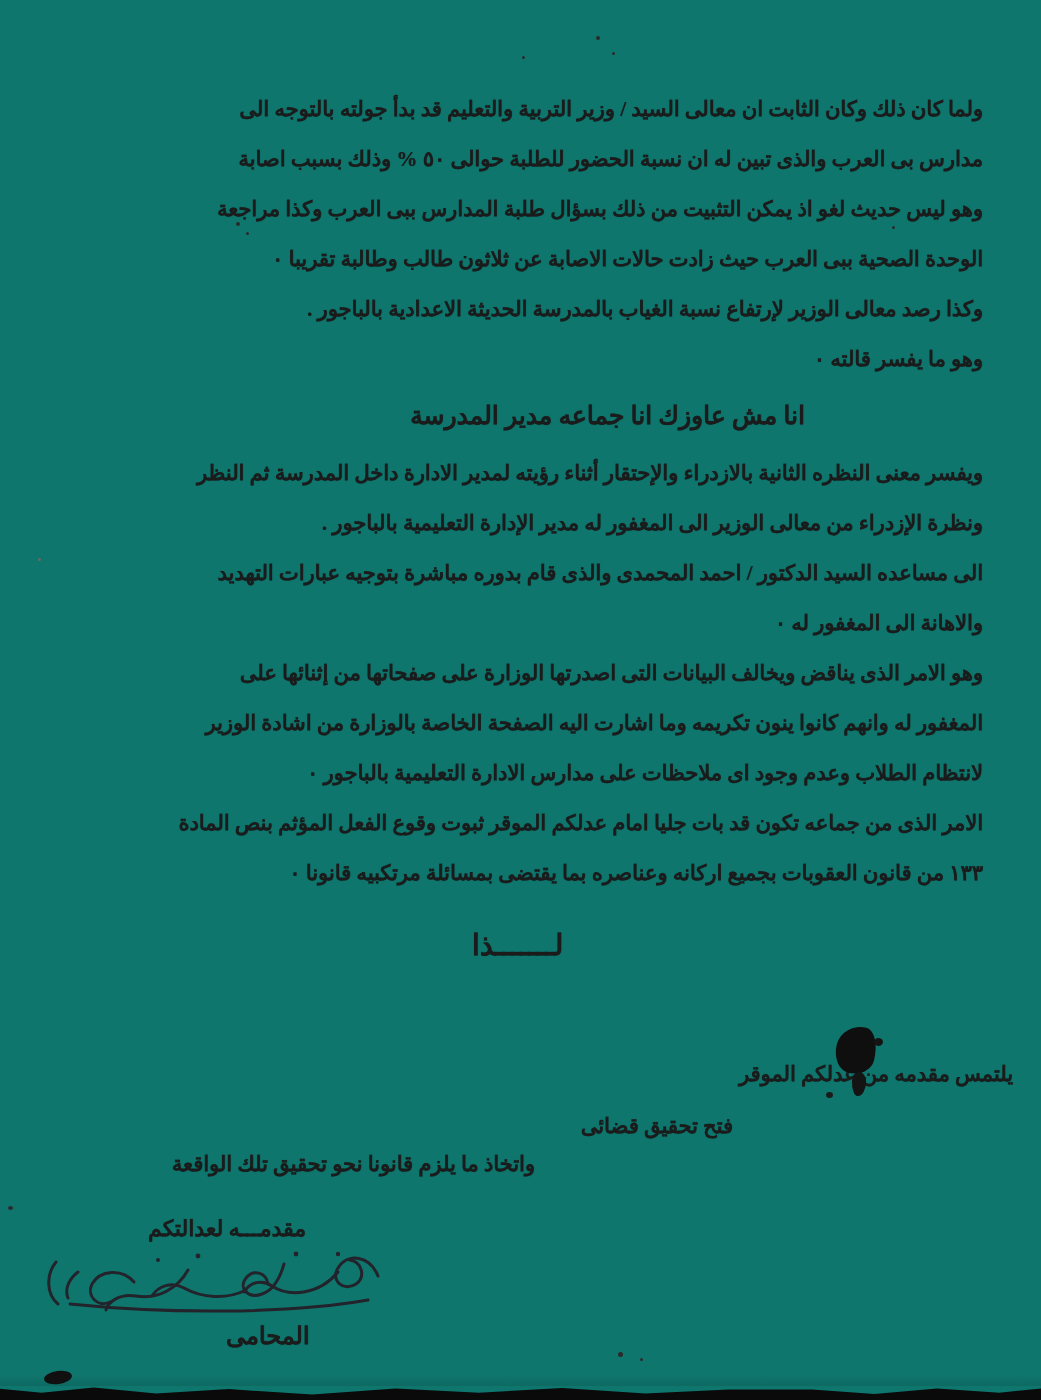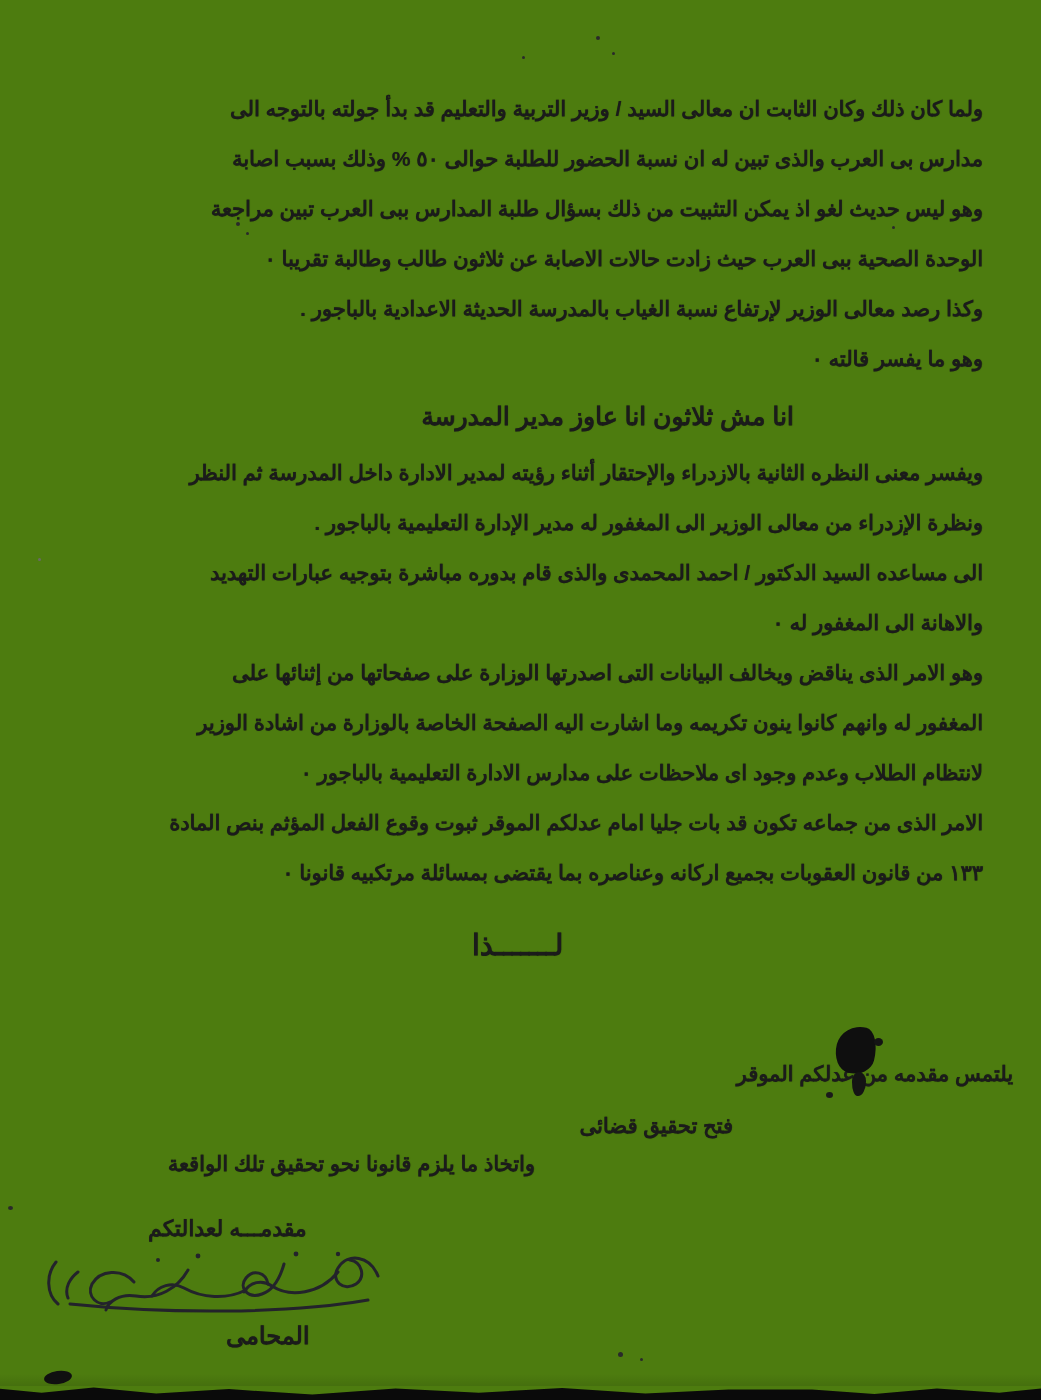--- a/index.html
+++ b/index.html
@@ -5,23 +5,23 @@
   html, body {
     margin: 0;
     padding: 0;
     background: #e6e5e2;
   }
   .scan-page {
     position: relative;
     width: 1041px;
     height: 1400px;
     margin: 0 auto;
-    background: #4d7c0f;
+    background: #0f766e;
     overflow: hidden;
-    font-family: Liberation Sans, sans-serif;
+    font-family: Liberation Serif, serif;
     color: #1b1b1b;
   }
   .text-block {
     position: absolute;
     top: 84px;
     right: 58px;
     left: 52px;
     direction: rtl;
   }
   .line {
@@ -129,25 +129,25 @@
   }
 </style>
 </head>
 <body>
 
 <div class="scan-page">
 
   <div class="text-block" dir="rtl" lang="ar">
     <div class="line">ولما كان ذلك وكان الثابت ان معالى السيد / وزير التربية والتعليم قد بدأ جولته بالتوجه الى</div>
     <div class="line">مدارس بى العرب والذى تبين له ان نسبة الحضور للطلبة حوالى ٥٠ % وذلك بسبب اصابة</div>
-    <div class="line">وهو ليس حديث لغو اذ يمكن التثبيت من ذلك بسؤال طلبة المدارس ببى العرب تبين مراجعة</div>
+    <div class="line">وهو ليس حديث لغو اذ يمكن التثبيت من ذلك بسؤال طلبة المدارس ببى العرب وكذا مراجعة</div>
     <div class="line">الوحدة الصحية ببى العرب حيث زادت حالات الاصابة عن ثلاثون طالب وطالبة تقريبا ٠</div>
     <div class="line">وكذا رصد معالى الوزير لإرتفاع نسبة الغياب بالمدرسة الحديثة الاعدادية بالباجور .</div>
     <div class="line">وهو ما يفسر قالته ٠</div>
-    <div class="line quote">انا مش ثلاثون انا عاوز مدير المدرسة</div>
+    <div class="line quote">انا مش عاوزك انا جماعه مدير المدرسة</div>
     <div class="line">ويفسر معنى النظره الثانية بالازدراء والإحتقار أثناء رؤيته لمدير الادارة داخل المدرسة ثم النظر</div>
     <div class="line">ونظرة الإزدراء من معالى الوزير الى المغفور له مدير الإدارة التعليمية بالباجور .</div>
     <div class="line">الى مساعده السيد الدكتور / احمد المحمدى والذى قام بدوره مباشرة بتوجيه عبارات التهديد</div>
     <div class="line">والاهانة الى المغفور له ٠</div>
     <div class="line">وهو الامر الذى يناقض ويخالف البيانات التى اصدرتها الوزارة على صفحاتها من إثنائها على</div>
     <div class="line">المغفور له وانهم كانوا ينون تكريمه وما اشارت اليه الصفحة الخاصة بالوزارة من اشادة الوزير</div>
     <div class="line">لانتظام الطلاب وعدم وجود اى ملاحظات على مدارس الادارة التعليمية بالباجور ٠</div>
     <div class="line">الامر الذى من جماعه تكون قد بات جليا امام عدلكم الموقر ثبوت وقوع الفعل المؤثم بنص المادة</div>
     <div class="line">١٣٣ من قانون العقوبات بجميع اركانه وعناصره بما يقتضى بمسائلة مرتكبيه قانونا ٠</div>
     <div class="line therefore">لـــــــذا</div>

